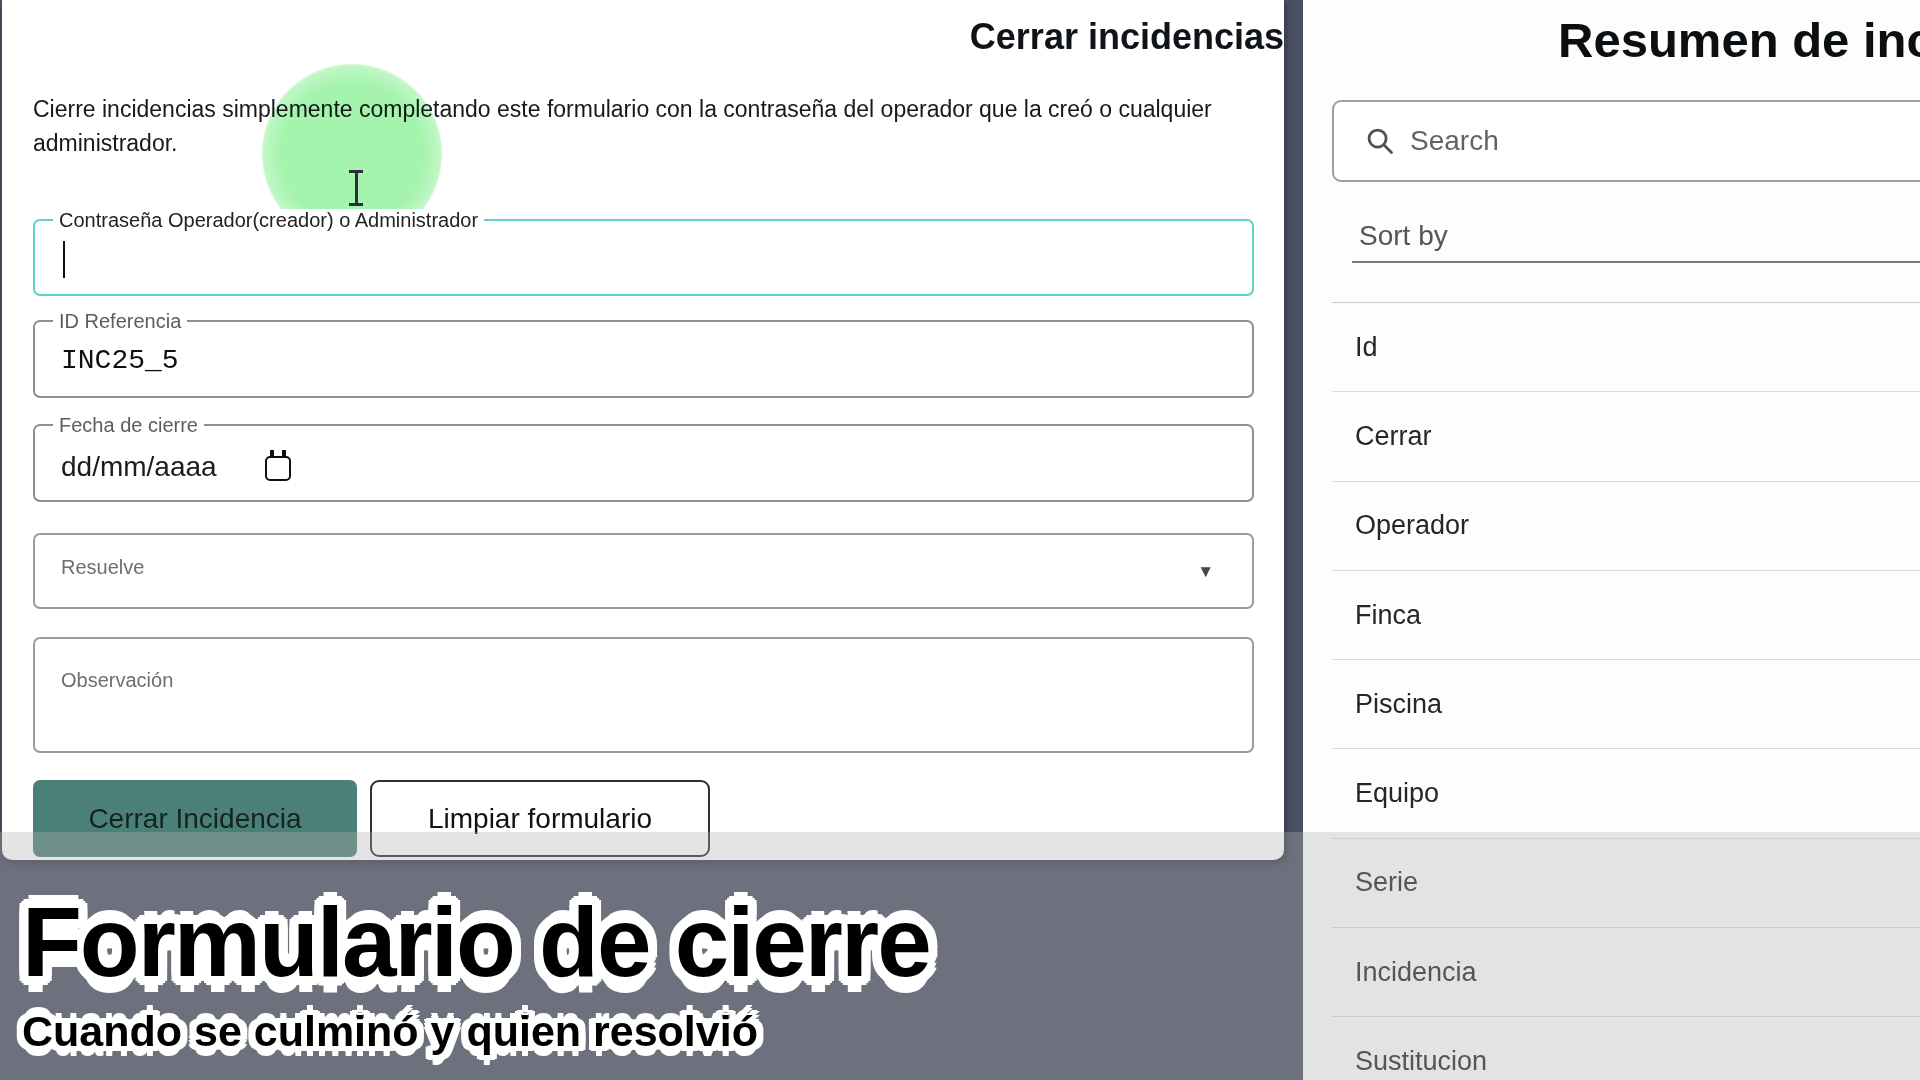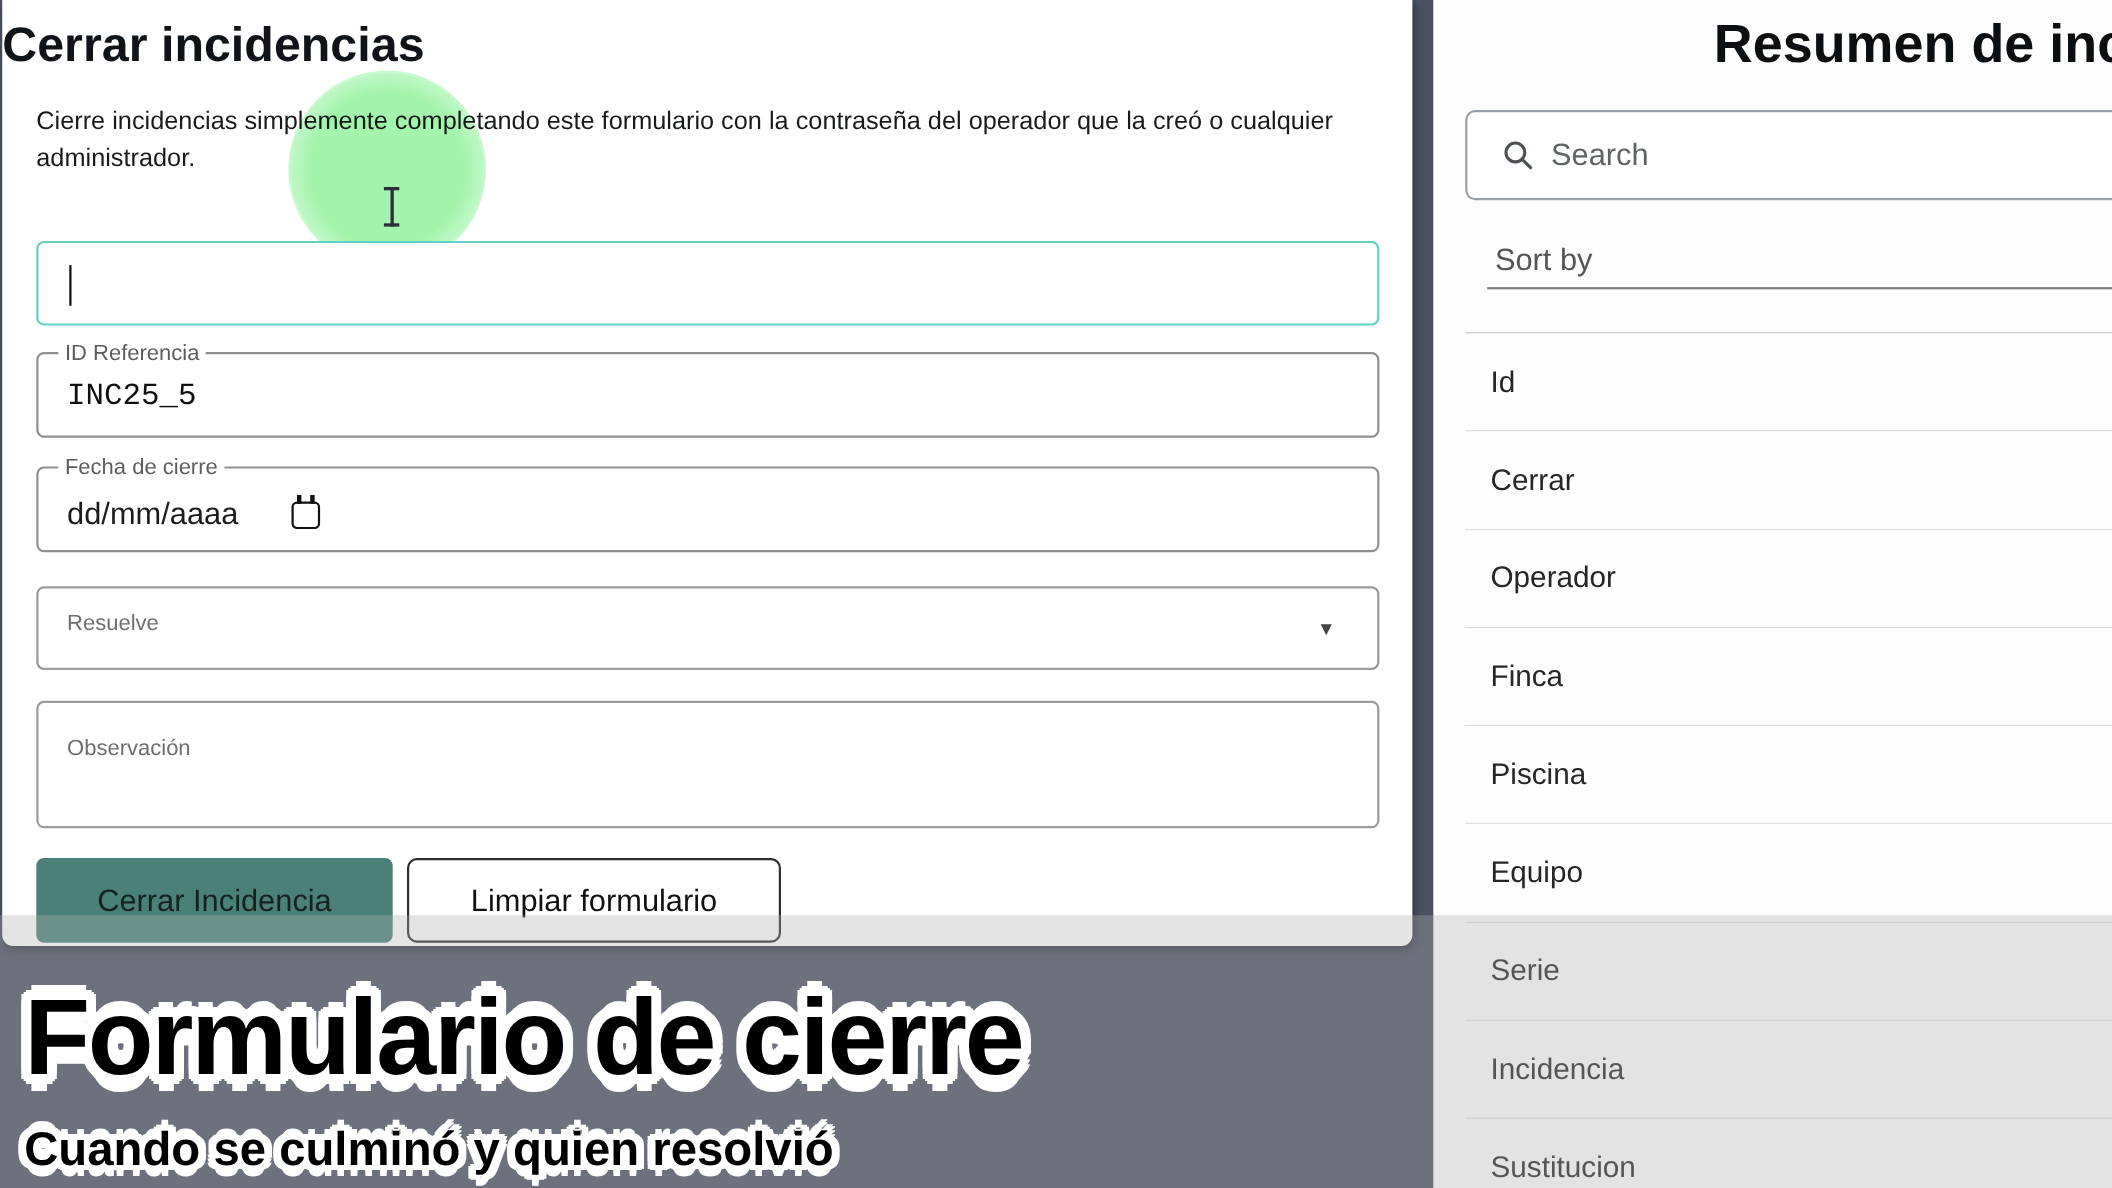--- a/index.html
+++ b/index.html
@@ -12,21 +12,21 @@
 
   
   .card {
     position:absolute; left:2px; top:0; width:1282px; height:860px;
     background:#ffffff; border-radius:0 0 10px 10px;
     box-shadow:2px 3px 8px rgba(0,0,0,.35);
     z-index:1;
   }
   .card-title {
     position:absolute; left:0; top:16px; width:100%;
-    text-align:left; font-size:44px; font-weight:bold; color:#101418;
+    text-align:right; font-size:36px; font-weight:bold; color:#101418;
   }
   .card-desc {
     position:absolute; left:31px; top:92px; width:1200px;
     font-size:23px; line-height:34px; color:#17191b;
   }
   .highlight-circle {
     position:absolute; left:260px; top:64px; width:180px; height:180px;
     border-radius:50%;
     background:radial-gradient(circle, rgba(134,240,146,0.75) 55%, rgba(134,240,146,0.55) 68%, rgba(134,240,146,0) 78%);
     mix-blend-mode:multiply;
@@ -110,21 +110,21 @@
   .cap-title {
     font-size:98px; font-weight:bold; color:#000; line-height:1.02; letter-spacing:-2px;
     text-shadow:
       -9px 0 0 #fff, 9px 0 0 #fff, 0 -9px 0 #fff, 0 9px 0 #fff,
       -7px -7px 0 #fff, 7px -7px 0 #fff, -7px 7px 0 #fff, 7px 7px 0 #fff,
       -9px 5px 0 #fff, 9px 5px 0 #fff, -9px -5px 0 #fff, 9px -5px 0 #fff,
       -5px 9px 0 #fff, 5px 9px 0 #fff, -5px -9px 0 #fff, 5px -9px 0 #fff,
       0 16px 0 #fff, 0 -13px 0 #fff;
   }
   .cap-sub {
-    margin-top:28px; font-size:43px; font-weight:bold; color:#000; letter-spacing:0;
+    margin-top:14px; font-size:43px; font-weight:bold; color:#000; letter-spacing:0;
     text-shadow:
       -7px 0 0 #fff, 7px 0 0 #fff, 0 -7px 0 #fff, 0 7px 0 #fff,
       -5px -5px 0 #fff, 5px -5px 0 #fff, -5px 5px 0 #fff, 5px 5px 0 #fff,
       -7px 4px 0 #fff, 7px 4px 0 #fff, -7px -4px 0 #fff, 7px -4px 0 #fff,
       0 10px 0 #fff, 0 -10px 0 #fff;
   }
 </style>
 </head>
 <body>
 
@@ -132,20 +132,21 @@
   <div class="card-title">Cerrar incidencias</div>
   <div class="card-desc">Cierre incidencias simplemente completando este formulario con la contraseña del operador que la creó o cualquier administrador.</div>
   <div class="highlight-circle"></div>
   <div class="ibeam">
     <div class="bar-t"></div>
       <div class="stem"></div>
       <div class="bar-b"></div>
   </div>
 
   <div class="field focused f-password">
+    <span class="flabel">Contraseña Operador(creador) o Administrador</span>
     <span class="caret"></span>
   </div>
 
   <div class="field f-reference">
     <span class="flabel">ID Referencia</span>
     <span class="fvalue">INC25_5</span>
   </div>
 
   <div class="field f-date">
     <span class="flabel">Fecha de cierre</span>

